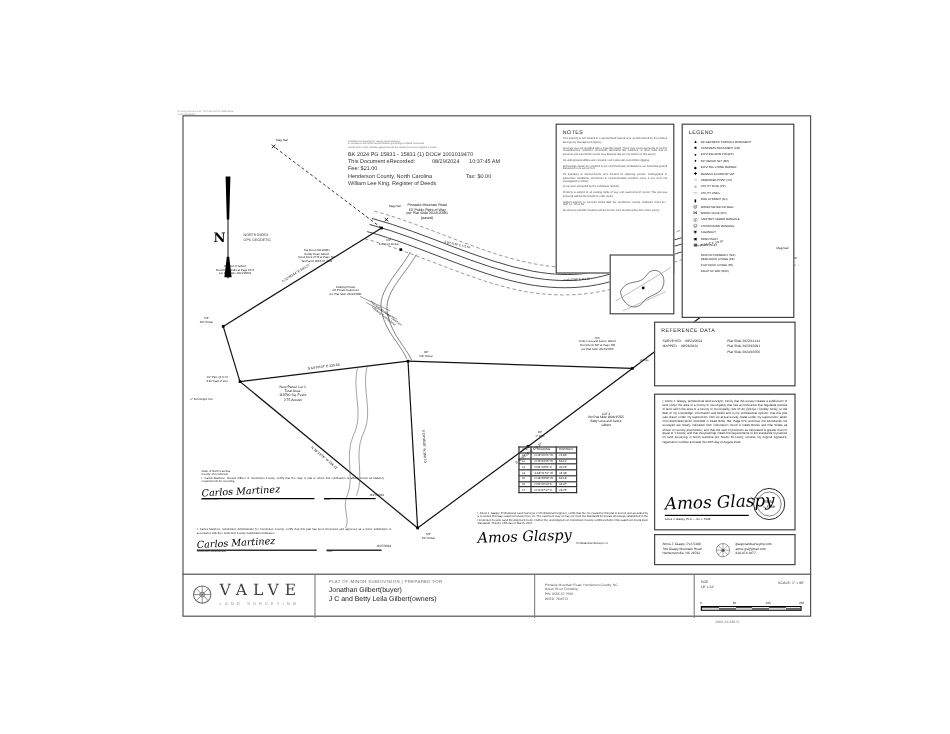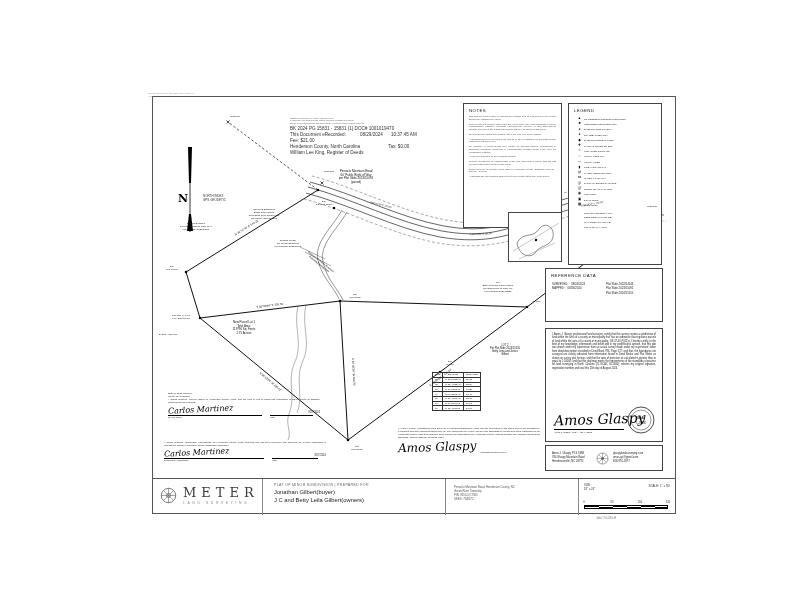--- a/index.html
+++ b/index.html
@@ -485,21 +485,21 @@
     <div class="tb-div" style="left:293px"></div>
     <div class="tb-div" style="left:426px"></div>
 
     <div id="tb-logo">
       <svg width="17" height="17" viewBox="0 0 20 20">
         <circle cx="10" cy="10" r="8.5" fill="none" stroke="#666" stroke-width="1"></circle>
         <path d="M10,1.5 L10,18.5 M1.5,10 L18.5,10 M4,4 L16,16 M16,4 L4,16" stroke="#666" stroke-width="0.7"></path>
         <circle cx="10" cy="10" r="2.4" fill="none" stroke="#666" stroke-width="0.8"></circle>
       </svg>
       <div>
-        <div id="tb-firm">METER</div>
+        <div id="tb-firm">VALVE</div>
         <div id="tb-firm-sub">LAND SURVEYING</div>
       </div>
     </div>
 
     <div id="tb-col2">
       <div id="tb-plat-label">PLAT OF MINOR SUBDIVISION  |  PREPARED FOR</div>
       <div id="tb-names">
           <div class="tb-name">Jonathan Gilbert(buyer)</div>
           <div class="tb-name">J C and Betty Leila Gilbert(owners)</div>
         </div>

